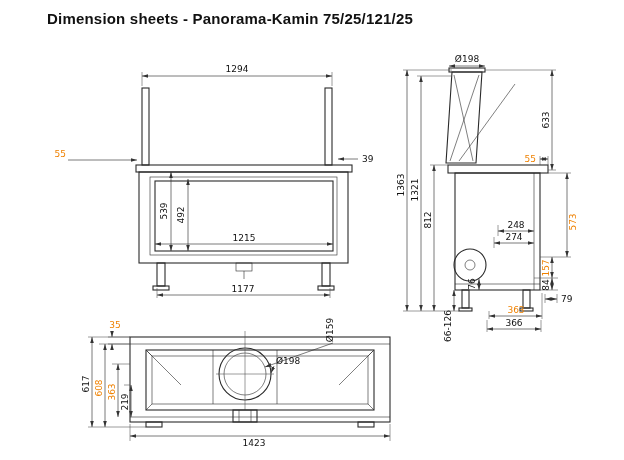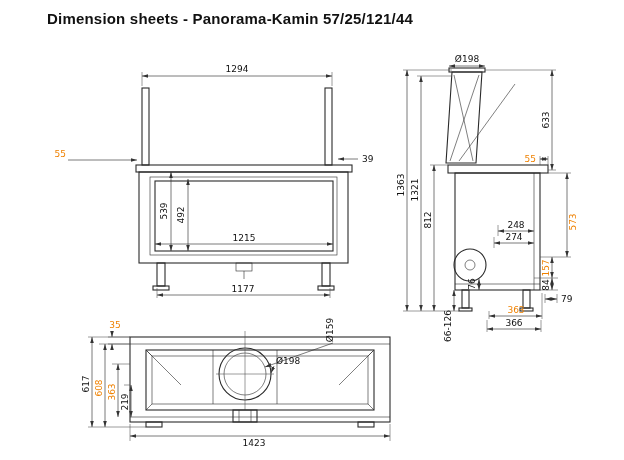--- a/index.html
+++ b/index.html
@@ -16,21 +16,21 @@
          marker-start:url(#arr); marker-end:url(#arr); }
   .dimE{ fill:none; stroke:#333; stroke-width:0.65; marker-end:url(#arr); }
   text { font-family:"DejaVu Sans", sans-serif; font-size:9px; fill:#111; }
   .org { fill:#ef8100; }
 </style>
 </head>
 <body>
 
 <div class="page">
 
-  <div class="title">Dimension sheets - Panorama-Kamin 57/25/121/44</div>
+  <div class="title">Dimension sheets - Panorama-Kamin 75/25/121/25</div>
 
   <svg width="624" height="460" viewBox="0 0 624 460">
     <defs>
       <marker id="arr" viewBox="0 0 10 8" refX="8" refY="4" markerWidth="8" markerHeight="8" markerUnits="userSpaceOnUse" orient="auto-start-reverse">
         <path d="M0,1.6 L8,4 L0,6.4 Z" fill="#333"></path>
       </marker>
     </defs>
 
     <g>
       <g>

